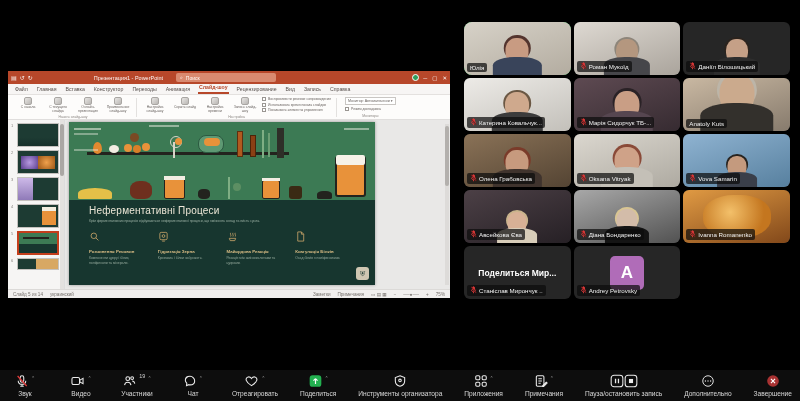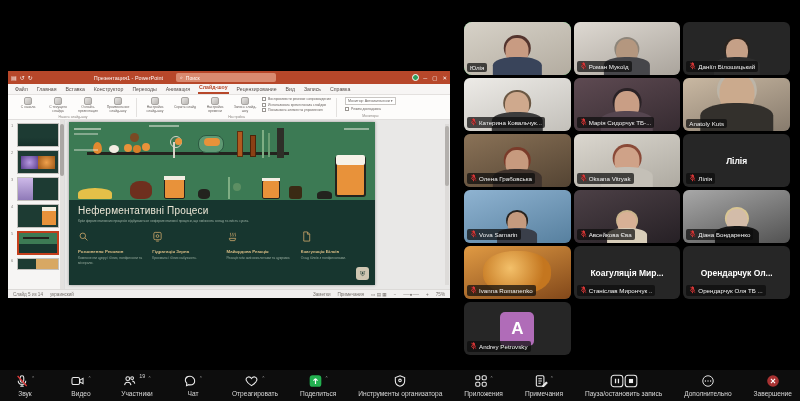--- a/index.html
+++ b/index.html
@@ -38,21 +38,21 @@
   .thumb-num { font-size:4px; color:#8a8682; width:4px; }
   .thumb { width:42px; height:24px; background:#1d3b33; border:1px solid #c4c1be; position:relative; overflow:hidden; }
   .thumb.selected { border:2px solid #c43e1c; }
   .thumb-scroll { position:absolute; right:0; top:0; bottom:0; width:4px; background:#e3e1df; }
   .thumb-scroll-handle { position:absolute; top:4px; left:0; width:4px; height:52px; background:#aaa7a4; border-radius:2px; }
   .ppt-canvas { flex:1 1 auto; position:relative; }
   .canvas-scroll { position:absolute; right:1px; top:4px; bottom:4px; width:4px; background:#dddbd9; }
   .canvas-scroll-handle { position:absolute; top:2px; left:0; width:4px; height:60px; background:#b3b0ad; border-radius:2px; }
   .slide { position:absolute; left:4px; top:2px; width:306px; height:163px; box-shadow:0 0 3px rgba(0,0,0,.35); display:flex; flex-direction:column; }
   .slide-illustr { position:relative; flex:0 0 48%; background:#3c7a54; overflow:hidden; }
-  .slide-content { position:relative; flex:1 1 auto; background:#17362f; padding:5px 9px 0; }
+  .slide-content { position:relative; flex:1 1 auto; background:#17362f; padding:5px 20px 0; }
   .slide-title { font-size:10px; color:#ece6d6; letter-spacing:.2px; }
   .slide-sub { font-size:3.4px; color:#9cb2a5; margin:3px 0 5px; }
   .slide-cols { display:grid; grid-template-columns:repeat(4,1fr); gap:9px; }
   .scol-head { font-size:4.4px; font-weight:bold; color:#d9bc84; margin:3px 0 2px; }
   .scol-body { font-size:3.4px; color:#93a89b; line-height:1.35; }
   .slide-logo { position:absolute; right:6px; bottom:5px; width:13px; height:13px; border-radius:3px; background:#cfc7b2; display:flex; align-items:center; justify-content:center; font-size:7px; color:#17362f; }
   .ppt-statusbar { height:9px; background:#f1efee; border-top:1px solid #dcdad8; display:flex; align-items:center; justify-content:space-between; font-size:4.6px; color:#77726e; padding:0 5px; flex:0 0 auto; }
   .sb-left, .sb-right { display:flex; gap:7px; align-items:center; white-space:nowrap; }
 
   
@@ -444,34 +444,20 @@
                 <rect x="8.5" y="2" width="7" height="12" rx="3.5" fill="#e03a3a"></rect>
                 <path d="M5 12c0 4.2 3.1 7 7 7s7-2.8 7-7"></path>
                 <path d="M12 19v5"></path>
               </g>
               <path d="M4 2l17 21" stroke="#7e1f1f" stroke-width="3.6"></path>
             </svg></span>
           <span>Oksana Vitryak</span>
         </div>
       </div>
       <div class="tile">
-        <div class="p-center">Лілія</div>
-        <div class="p-label">
-          <span><svg width="7" height="8" viewBox="0 0 24 26" fill="none">
-              <g stroke="#e03a3a" stroke-width="3">
-                <rect x="8.5" y="2" width="7" height="12" rx="3.5" fill="#e03a3a"></rect>
-                <path d="M5 12c0 4.2 3.1 7 7 7s7-2.8 7-7"></path>
-                <path d="M12 19v5"></path>
-              </g>
-              <path d="M4 2l17 21" stroke="#7e1f1f" stroke-width="3.6"></path>
-            </svg></span>
-          <span>Лілія</span>
-        </div>
-      </div>
-      <div class="tile">
         <div class="p-bg" style="background: linear-gradient(160deg, rgb(143, 179, 209), rgb(87, 128, 159));"></div>
         <div class="p-hair" style="width: 21.85px; height: 20.9px; border-radius: 50%; background: rgb(39, 35, 31); bottom: 11.78px; transform: translateX(-50%);"></div>
         <div class="p-head" style="width: 19px; height: 21.28px; border-radius: 46%; background: rgb(196, 154, 126); bottom: 9.5px; transform: translateX(-50%);"></div>
         <div class="p-body" style="width: 39.9px; height: 15.2px; border-radius: 45% 45% 0px 0px; background: rgb(58, 63, 74); bottom: 0px; transform: translateX(-50%);"></div>
         <div class="p-label">
           <span><svg width="7" height="8" viewBox="0 0 24 26" fill="none">
               <g stroke="#e03a3a" stroke-width="3">
                 <rect x="8.5" y="2" width="7" height="12" rx="3.5" fill="#e03a3a"></rect>
                 <path d="M5 12c0 4.2 3.1 7 7 7s7-2.8 7-7"></path>
                 <path d="M12 19v5"></path>
@@ -524,45 +510,31 @@
                 <rect x="8.5" y="2" width="7" height="12" rx="3.5" fill="#e03a3a"></rect>
                 <path d="M5 12c0 4.2 3.1 7 7 7s7-2.8 7-7"></path>
                 <path d="M12 19v5"></path>
               </g>
               <path d="M4 2l17 21" stroke="#7e1f1f" stroke-width="3.6"></path>
             </svg></span>
           <span>Ivanna Romanenko</span>
         </div>
       </div>
       <div class="tile">
-        <div class="p-center">Коагуляція  Мир...</div>
+        <div class="p-center">Поделиться  Мир...</div>
         <div class="p-label">
           <span><svg width="7" height="8" viewBox="0 0 24 26" fill="none">
               <g stroke="#e03a3a" stroke-width="3">
                 <rect x="8.5" y="2" width="7" height="12" rx="3.5" fill="#e03a3a"></rect>
                 <path d="M5 12c0 4.2 3.1 7 7 7s7-2.8 7-7"></path>
                 <path d="M12 19v5"></path>
               </g>
               <path d="M4 2l17 21" stroke="#7e1f1f" stroke-width="3.6"></path>
             </svg></span>
           <span>Станіслав Мирончук ..</span>
-        </div>
-      </div>
-      <div class="tile">
-        <div class="p-center">Орендарчук  Ол...</div>
-        <div class="p-label">
-          <span><svg width="7" height="8" viewBox="0 0 24 26" fill="none">
-              <g stroke="#e03a3a" stroke-width="3">
-                <rect x="8.5" y="2" width="7" height="12" rx="3.5" fill="#e03a3a"></rect>
-                <path d="M5 12c0 4.2 3.1 7 7 7s7-2.8 7-7"></path>
-                <path d="M12 19v5"></path>
-              </g>
-              <path d="M4 2l17 21" stroke="#7e1f1f" stroke-width="3.6"></path>
-            </svg></span>
-          <span>Орендарчук Оля ТБ ...</span>
         </div>
       </div>
       <div class="tile">
         <div class="p-avatar" style="background: rgb(176, 108, 184);">A</div>
         <div class="p-label">
           <span><svg width="7" height="8" viewBox="0 0 24 26" fill="none">
               <g stroke="#e03a3a" stroke-width="3">
                 <rect x="8.5" y="2" width="7" height="12" rx="3.5" fill="#e03a3a"></rect>
                 <path d="M5 12c0 4.2 3.1 7 7 7s7-2.8 7-7"></path>
                 <path d="M12 19v5"></path>

